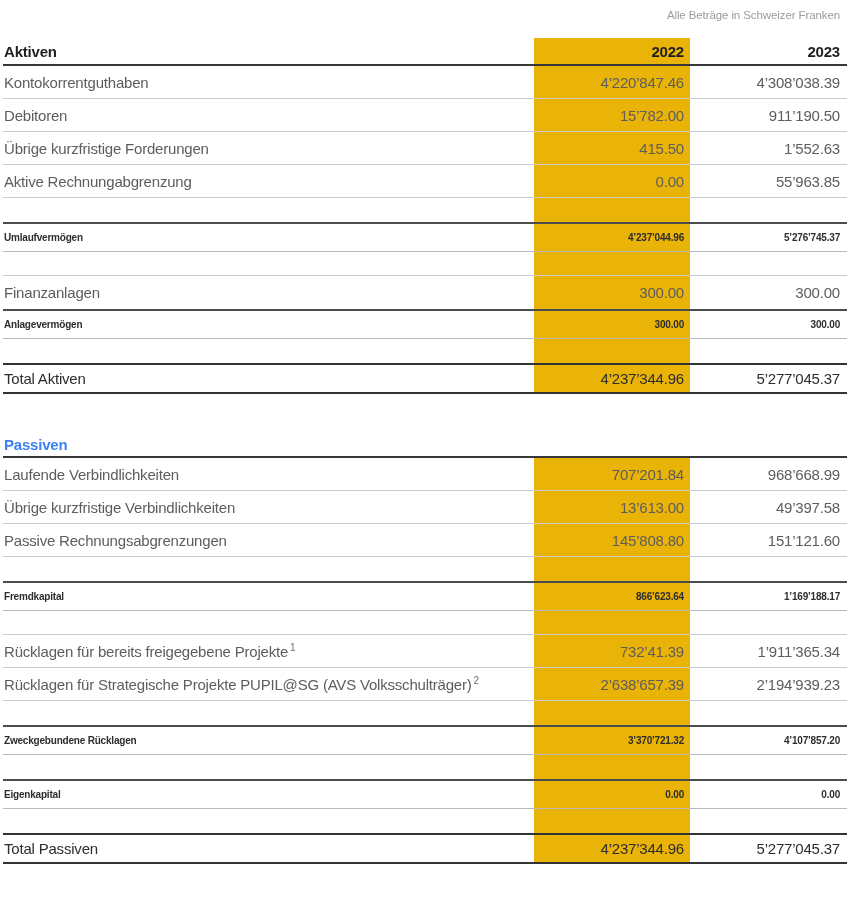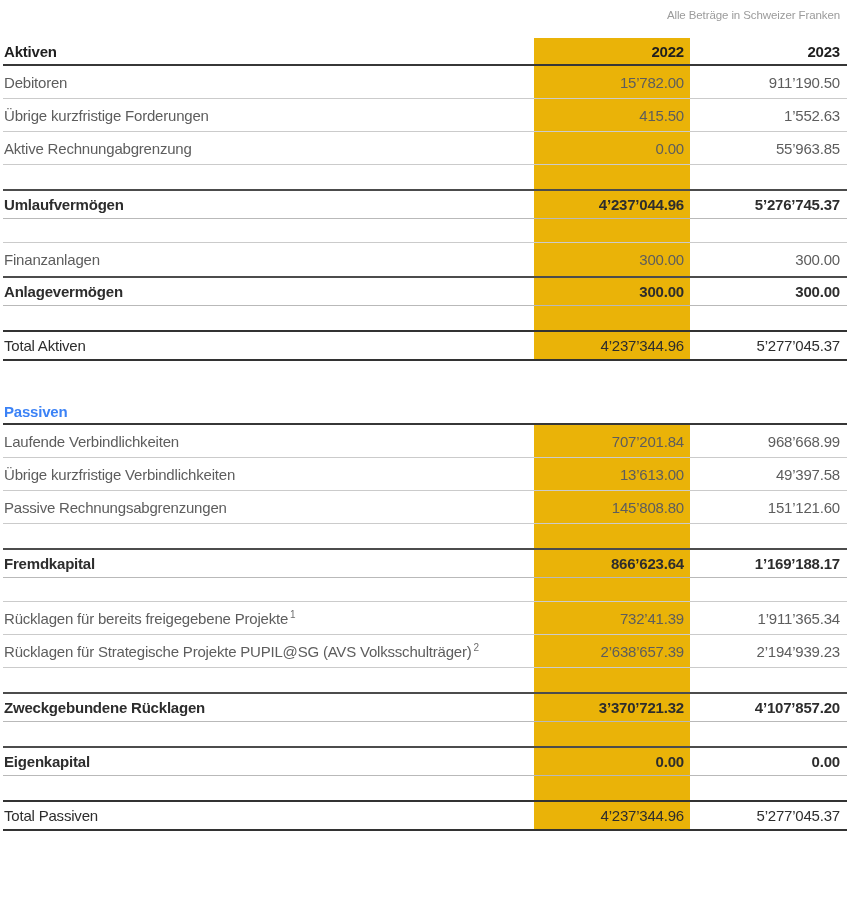--- a/index.html
+++ b/index.html
@@ -31,21 +31,21 @@
     font-weight: bold; font-size: 15px; color: #1f1f1f;
   }
   .row.pheader {
     height: 26px; border-bottom: 2px solid #373737;
     font-weight: bold; font-size: 15px; color: #3b82f6;
   }
   .row.data, .row.data-nb { height: 33px; font-size: 15px; color: #5d5d5d; }
   .row.data { border-bottom: 1px solid #cbcbcb; }
   .row.section {
     height: 30px; border-top: 2px solid #4c4c4c; border-bottom: 1px solid #b9b9b9;
-    font-weight: bold; font-size: 15px; color: #2d2d2d;
+    font-weight: bold; font-size: 10px; color: #2d2d2d;
   }
   .row.total {
     height: 31px; border-top: 2px solid #333333; border-bottom: 2px solid #333333;
     font-weight: normal; font-size: 15px; color: #2d2d2d;
   }
   .row.spacer { height: 24px; }
   .row.spacer-line { height: 24px; border-bottom: 1px solid #cbcbcb; }
 
   .section-gap { height: 38px; }
 
@@ -62,20 +62,25 @@
   <div class="note">Alle Beträge in Schweizer Franken</div>
 
   <div class="table">
     <div class="row header">
       <div class="cell label">Aktiven</div>
       <div class="cell c22 band">2022</div>
       <div class="cell c23">2023</div>
     </div>
     <div id="aktiven-rows">
         <div class="row data">
+          <div class="cell label"><span>Kontokorrentguthaben</span></div>
+          <div class="cell c22 band">4’220’847.46</div>
+          <div class="cell c23">4’308’038.39</div>
+        </div>
+        <div class="row data">
           <div class="cell label"><span>Debitoren</span></div>
           <div class="cell c22 band">15’782.00</div>
           <div class="cell c23">911’190.50</div>
         </div>
         <div class="row data">
           <div class="cell label"><span>Übrige kurzfristige Forderungen</span></div>
           <div class="cell c22 band">415.50</div>
           <div class="cell c23">1’552.63</div>
         </div>
         <div class="row data">

